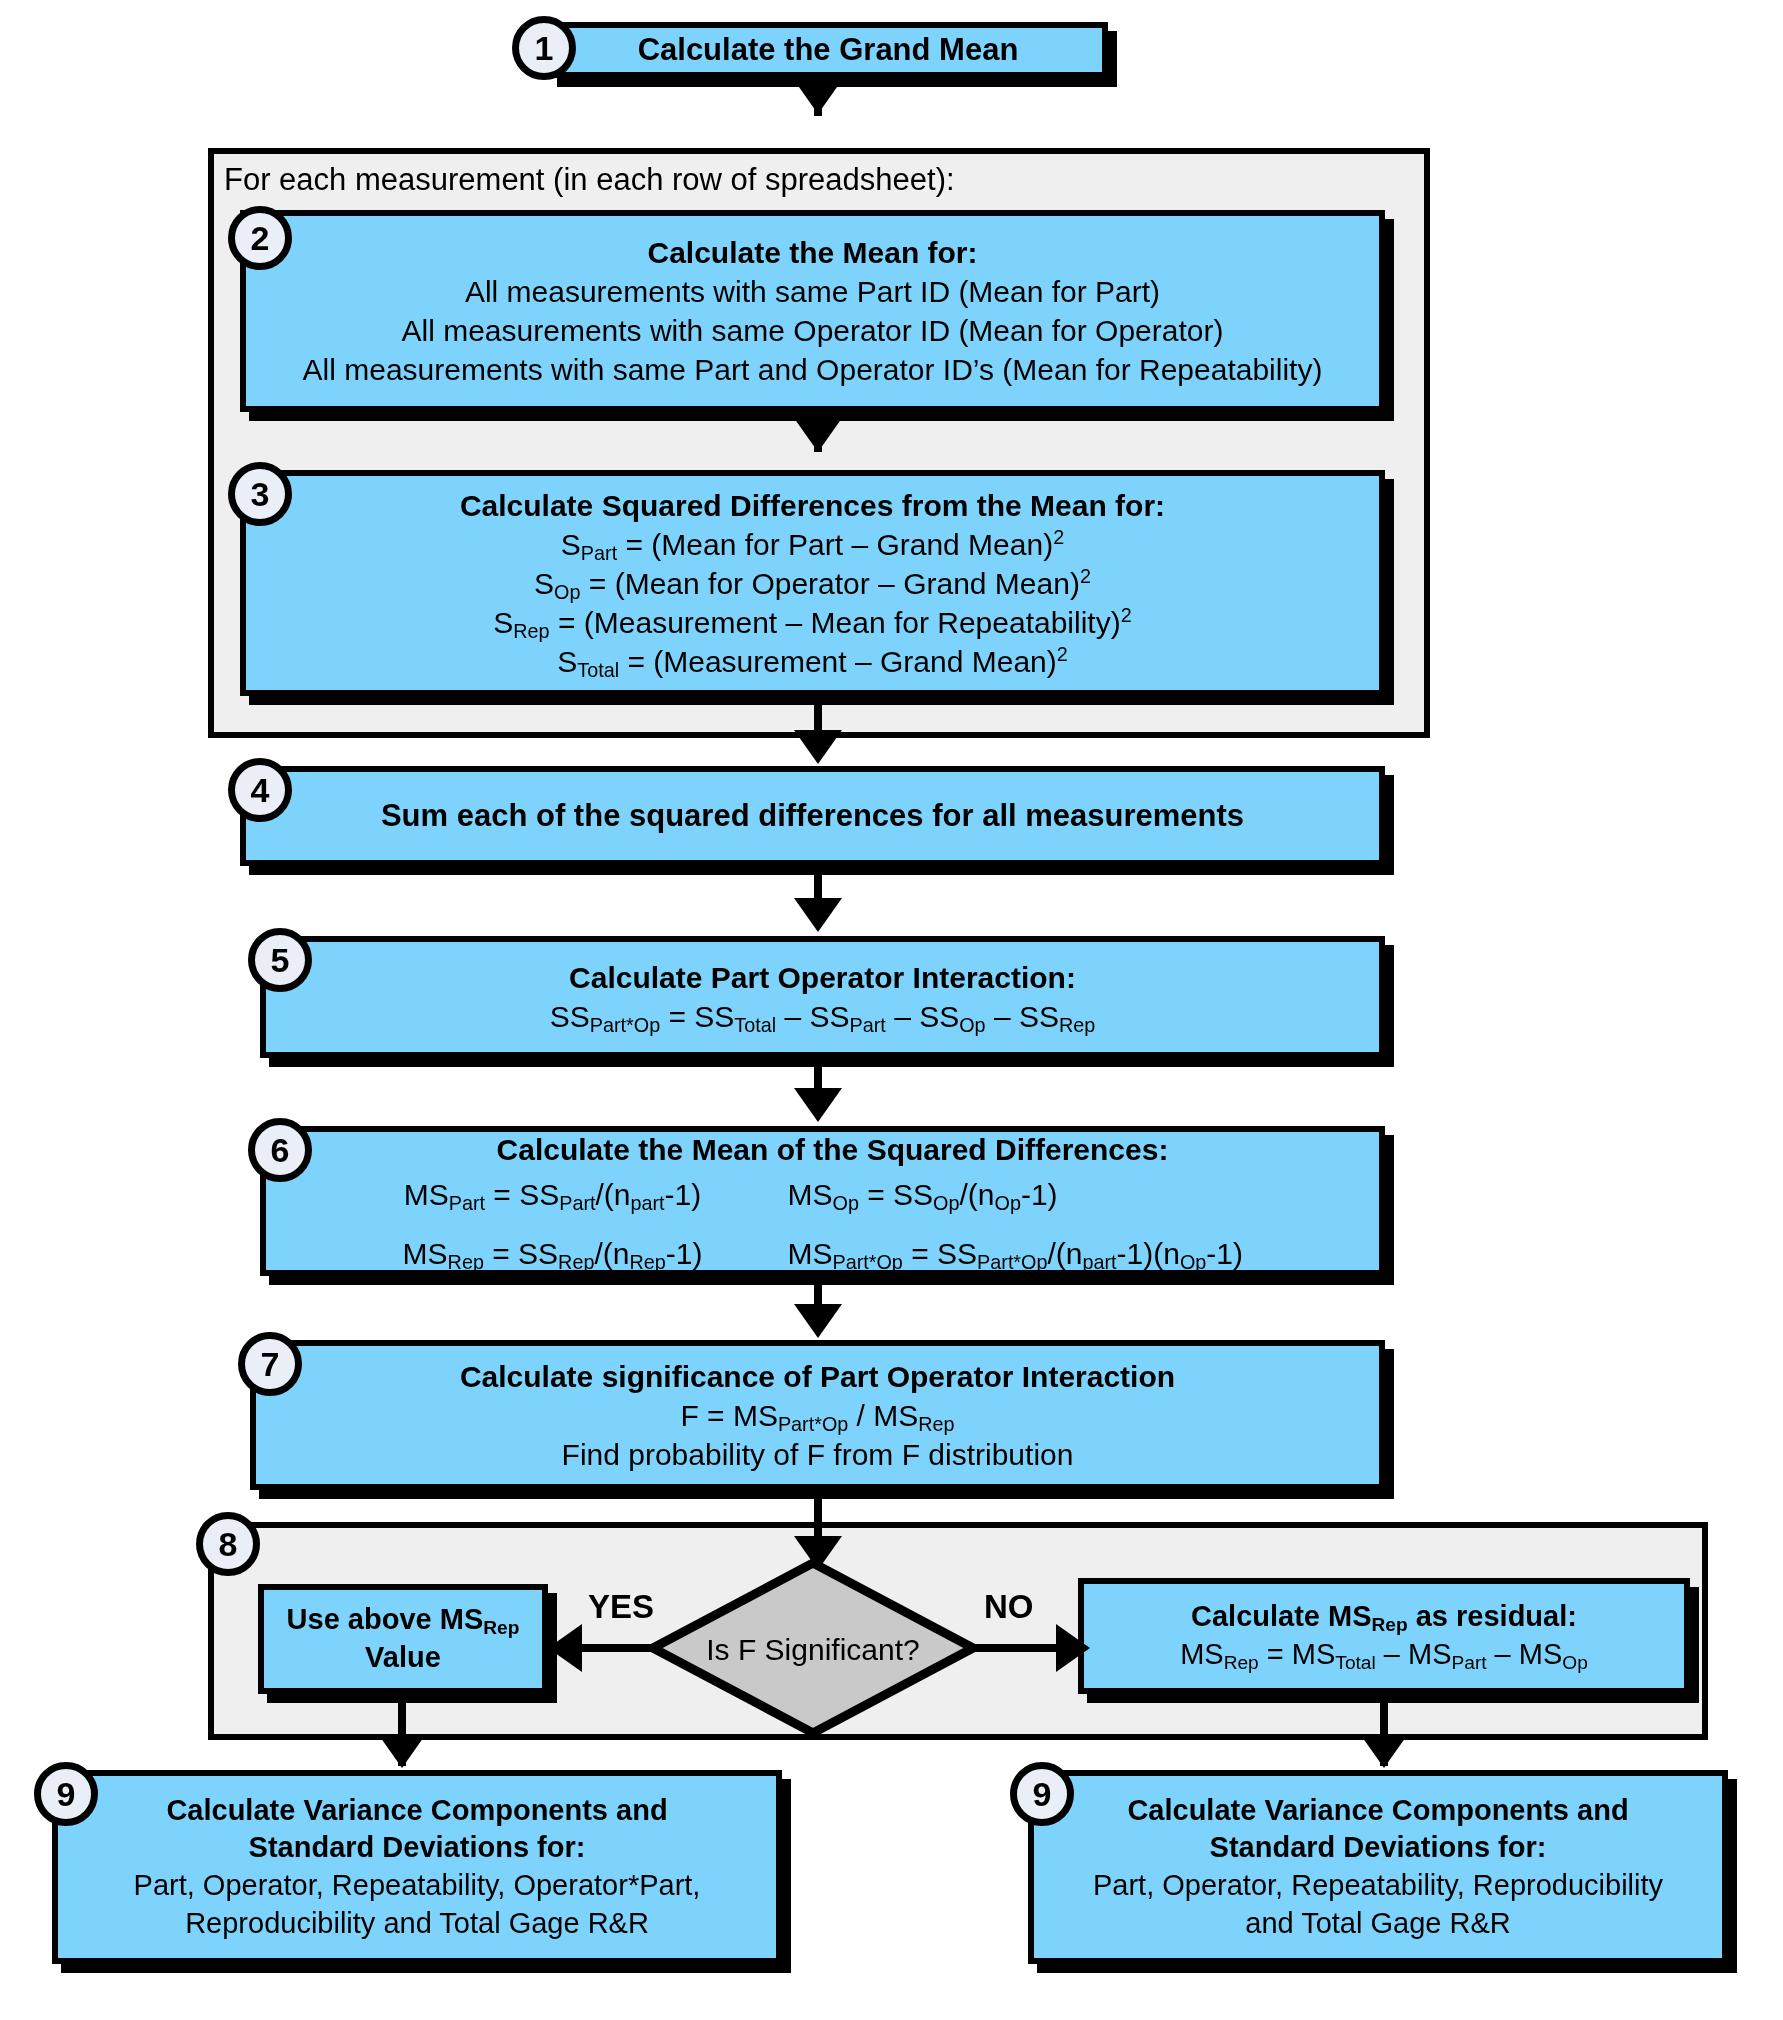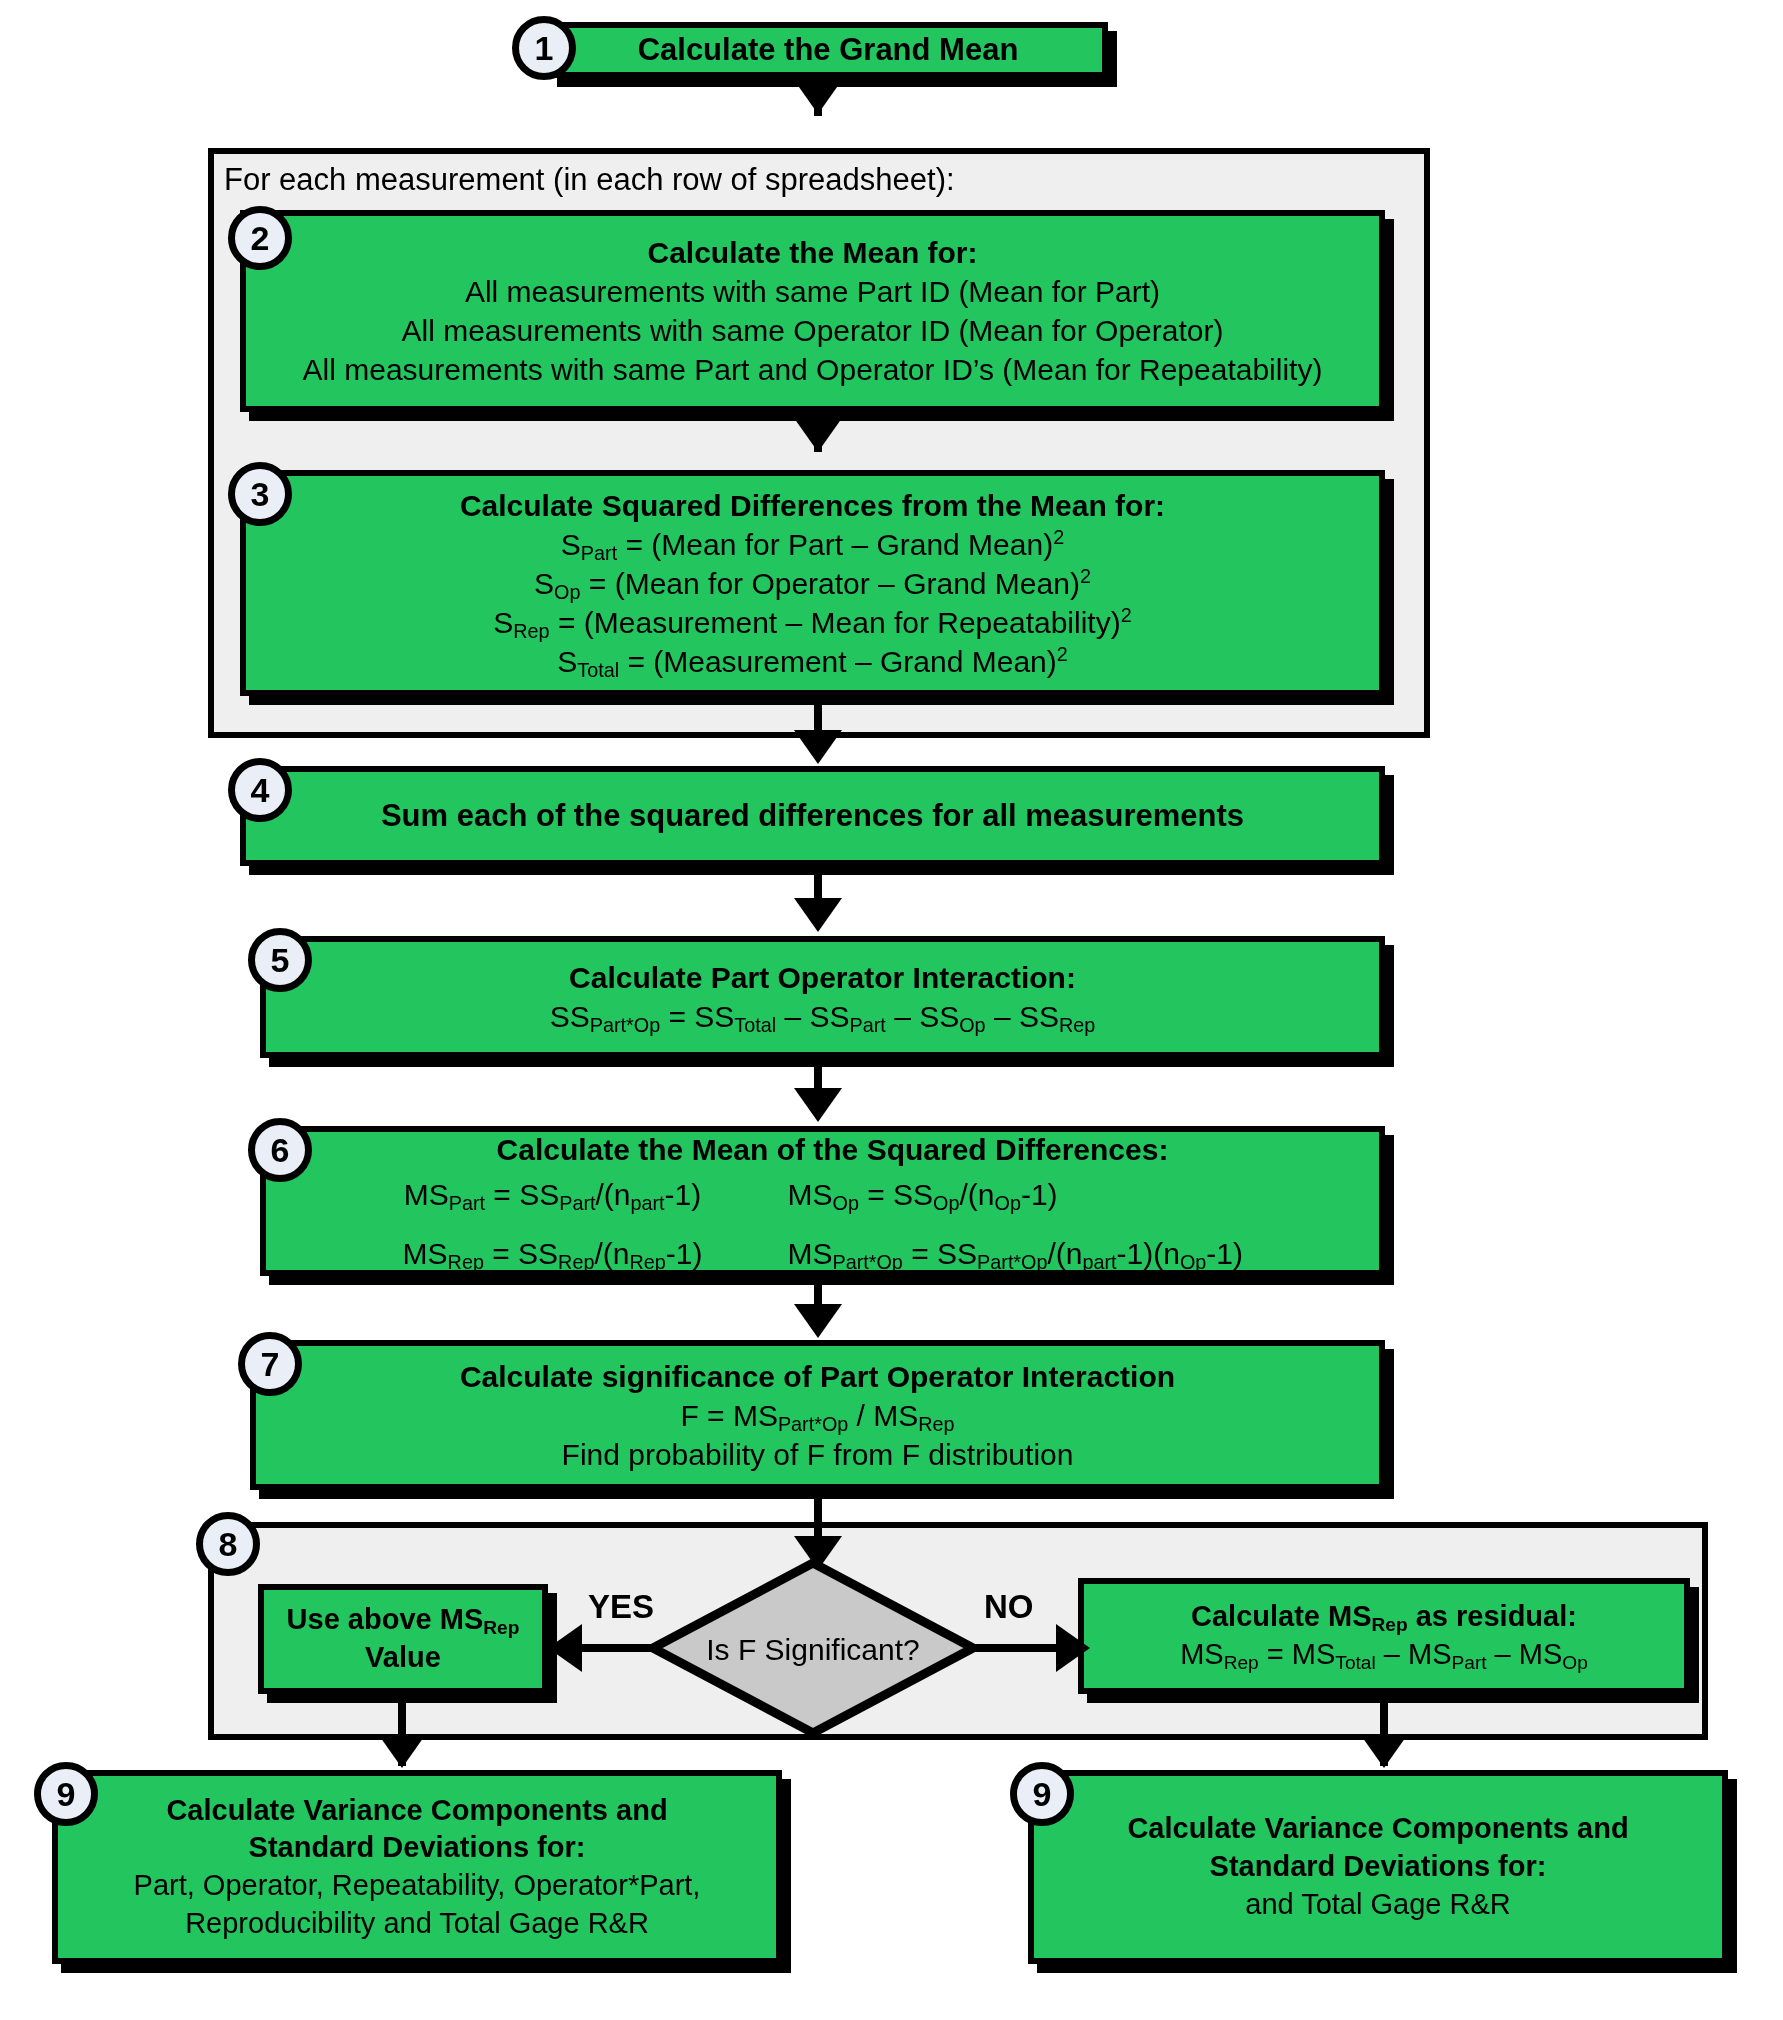--- a/index.html
+++ b/index.html
@@ -15,21 +15,21 @@
     position: relative;
     width: 1783px;
     height: 2020px;
     background: #ffffff;
     overflow: hidden;
   }
 
   
   .box {
     position: absolute;
-    background: #22c55e;
+    background: #7dd3fc;
     border: 6px solid #000000;
     box-sizing: border-box;
     box-shadow: 9px 9px 0 0 #000000;
     display: flex;
     flex-direction: column;
     align-items: center;
     justify-content: center;
     text-align: center;
     line-height: 1.30;
   }
@@ -287,17 +287,18 @@
     <span class="hdr ln">Calculate Variance Components and</span>
     <span class="hdr ln">Standard Deviations for:</span>
     <span class="ln">Part, Operator, Repeatability, Operator*Part,</span>
     <span class="ln">Reproducibility and Total Gage R&amp;R</span>
   </div>
   <div class="badge" style="left:34px; top:1762px;">9</div>
 
   <div class="box" style="left:1028px; top:1770px; width:700px; height:194px; font-size:29px;">
     <span class="hdr ln">Calculate Variance Components and</span>
     <span class="hdr ln">Standard Deviations for:</span>
+    <span class="ln">Part, Operator, Repeatability, Reproducibility</span>
     <span class="ln">and Total Gage R&amp;R</span>
   </div>
   <div class="badge" style="left:1010px; top:1762px;">9</div>
 
 </div>
 
 </body></html>

